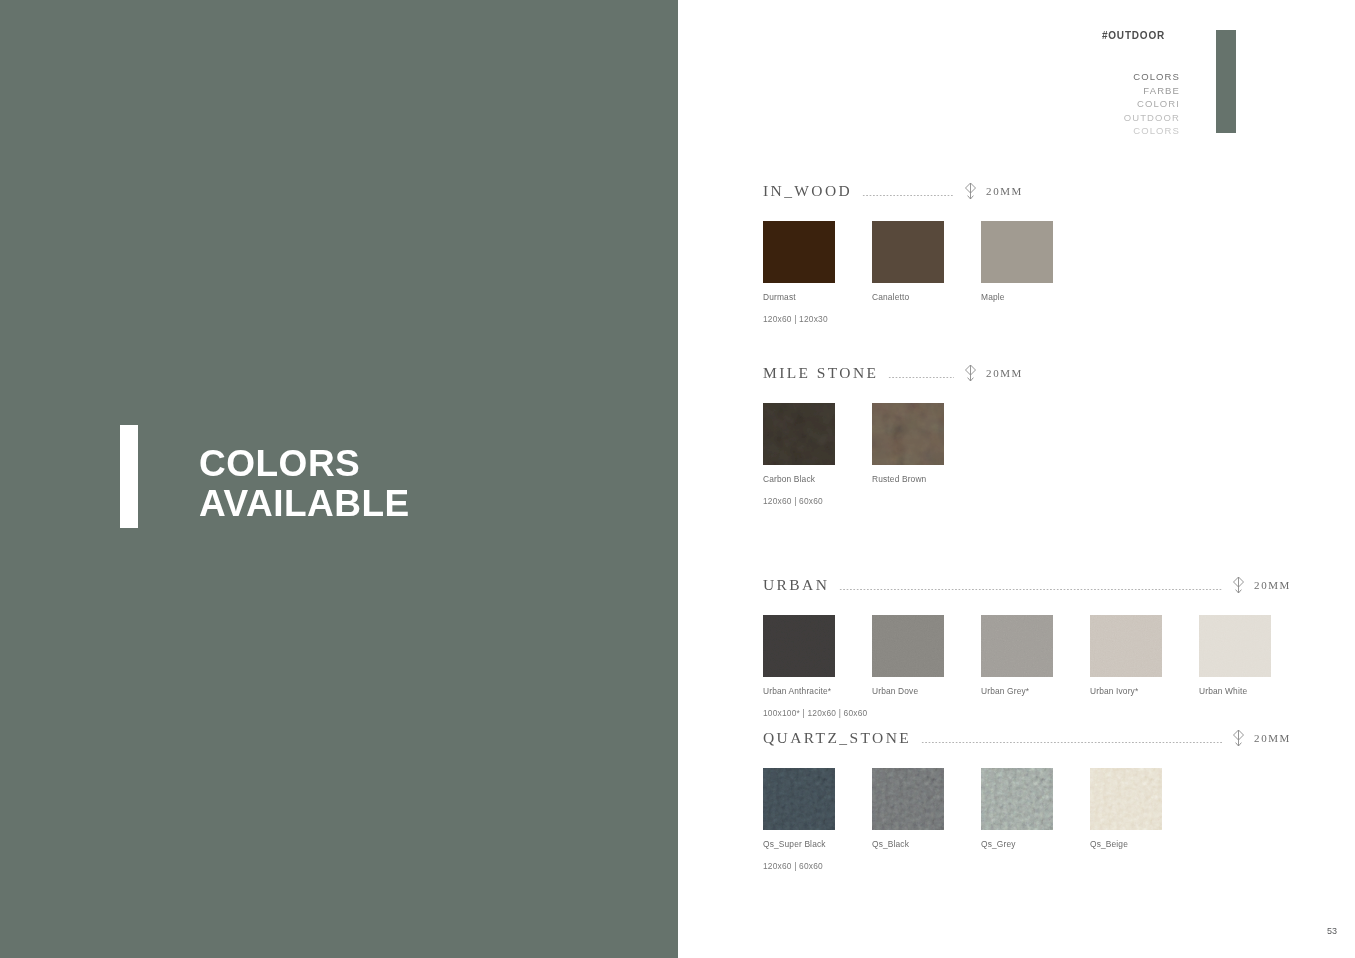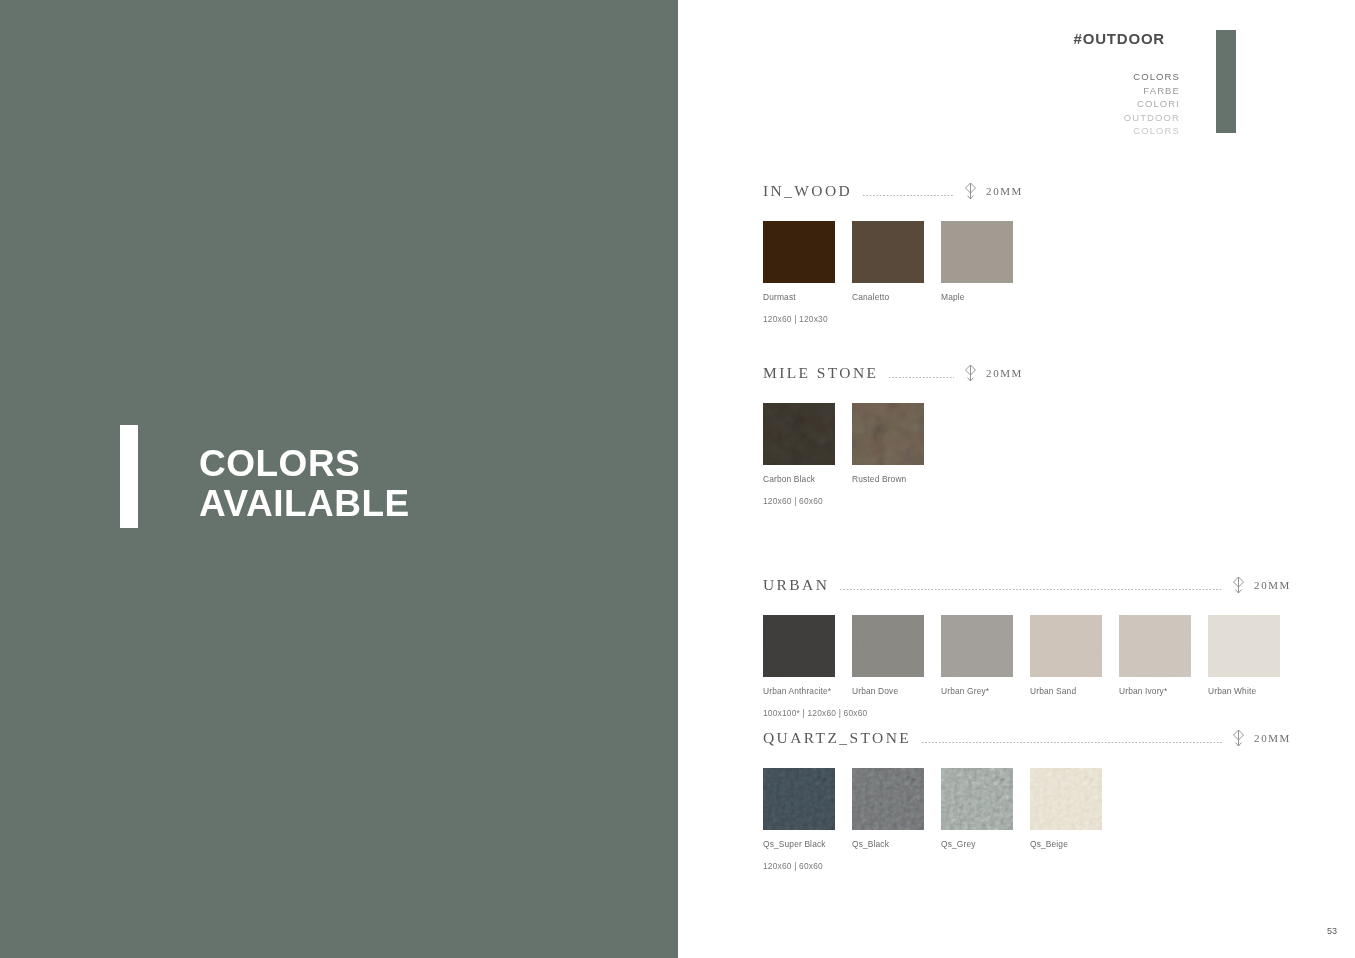--- a/index.html
+++ b/index.html
@@ -49,21 +49,21 @@
   .right-panel {
     position: absolute;
     left: 678px; top: 0;
     width: 677px; height: 958px;
     background: #ffffff;
   }
 
   .hashtag {
     position: absolute;
     right: 190px; top: 30px;
-    font-size: 15px;
+    font-size: 10px;
     font-weight: bold;
     letter-spacing: 0.8px;
     color: #4d4d4d;
     white-space: nowrap;
     text-align: right;
   }
   .lang-list {
     position: absolute;
     right: 175px; top: 70px;
     text-align: right;
@@ -114,21 +114,21 @@
     letter-spacing: 1.6px;
     color: #6e6e6e;
     margin-left: 9px;
     white-space: nowrap;
   }
 
   .swatch-row {
     display: flex;
     margin-top: 20px;
   }
-  .swatch-cell { width: 89px; flex: 0 0 auto; }
+  .swatch-cell { width: 109px; flex: 0 0 auto; }
   .swatch {
     width: 72px; height: 62px;
     overflow: hidden;
     position: relative;
   }
   .swatch svg { display: block; width: 72px; height: 62px; }
   .swatch-label {
     margin-top: 9px;
     font-size: 8.4px;
     color: #6b6b6b;
@@ -281,28 +281,20 @@
               <div class="swatch">
                 <svg viewBox="0 0 72 62" preserveAspectRatio="none">
                   <rect x="0" y="0" width="72" height="62" fill="#a3a09b" filter="url(#fx-concrete)"></rect>
                 </svg>
               </div>
               <div class="swatch-label">Urban Grey*</div>
             </div>
             <div class="swatch-cell">
               <div class="swatch">
                 <svg viewBox="0 0 72 62" preserveAspectRatio="none">
-                  <rect x="0" y="0" width="72" height="62" fill="#cfc4ba" filter="url(#fx-concrete)"></rect>
-                </svg>
-              </div>
-              <div class="swatch-label">Urban Sand</div>
-            </div>
-            <div class="swatch-cell">
-              <div class="swatch">
-                <svg viewBox="0 0 72 62" preserveAspectRatio="none">
                   <rect x="0" y="0" width="72" height="62" fill="#cdc6be" filter="url(#fx-concrete)"></rect>
                 </svg>
               </div>
               <div class="swatch-label">Urban Ivory*</div>
             </div>
             <div class="swatch-cell">
               <div class="swatch">
                 <svg viewBox="0 0 72 62" preserveAspectRatio="none">
                   <rect x="0" y="0" width="72" height="62" fill="#e2ded6" filter="url(#fx-concrete)"></rect>
                 </svg>

